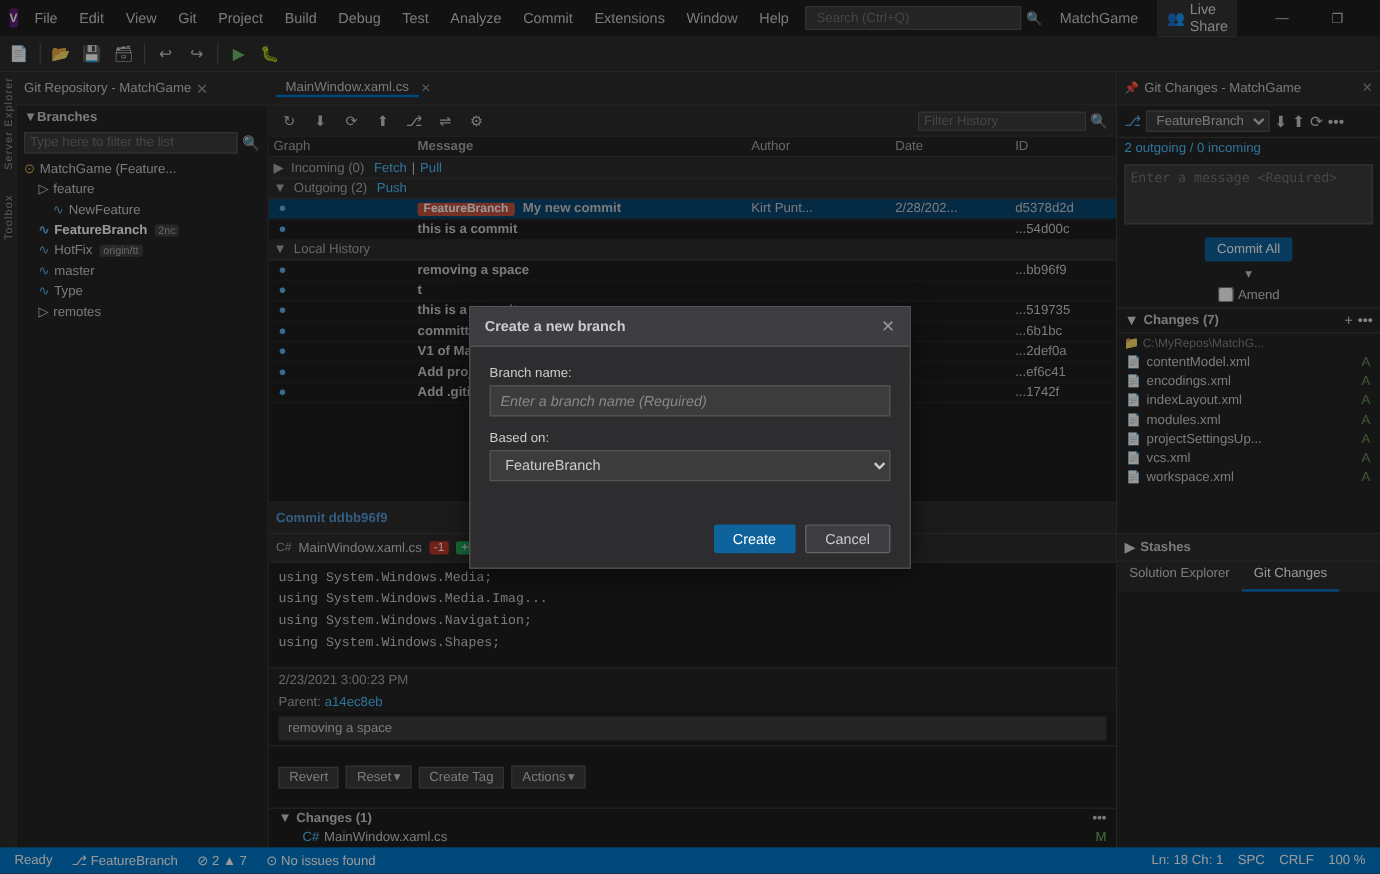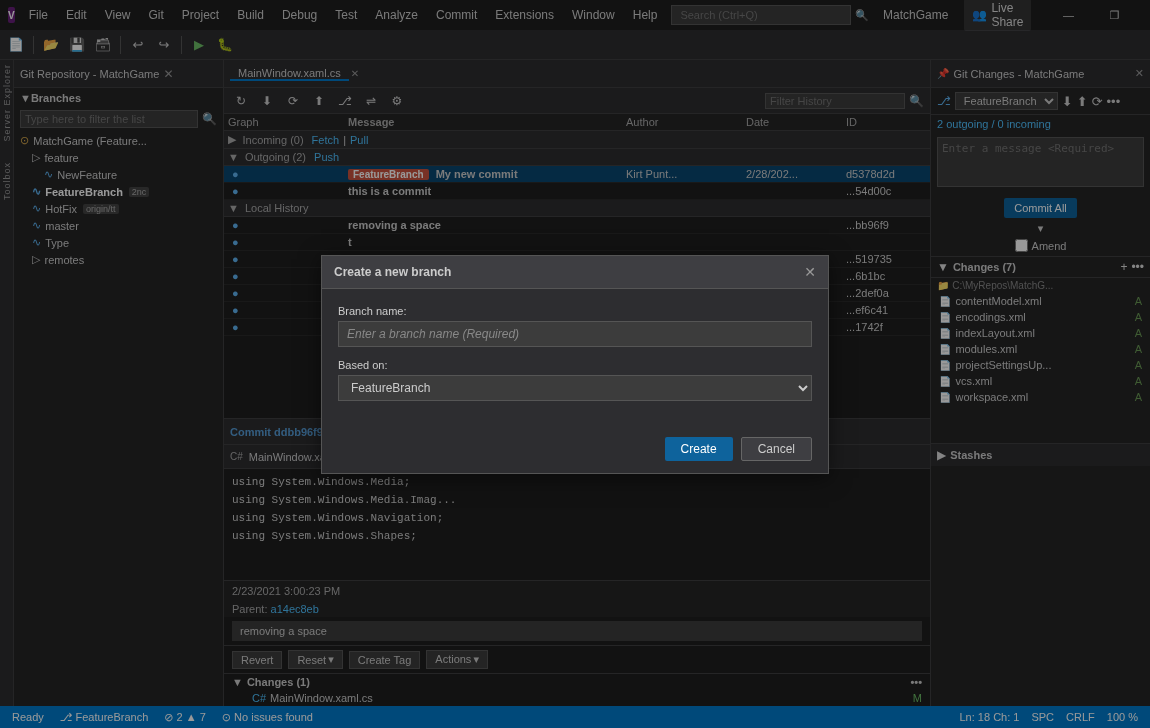--- a/index.html
+++ b/index.html
@@ -358,21 +358,21 @@
     .dialog-overlay {
       position: absolute;
       top: 0; left: 0; right: 0; bottom: 0;
       background: rgba(0,0,0,0.4);
       display: flex; align-items: center; justify-content: center;
       z-index: 100;
     }
     .dialog {
       background: #2d2d30;
       border: 1px solid #555;
-      width: 508px;
+      width: 368px;
       box-shadow: 0 4px 20px rgba(0,0,0,0.5);
     }
     .dialog-title-bar {
       background: #3e3e42;
       padding: 8px 12px;
       display: flex; align-items: center; justify-content: space-between;
       border-bottom: 1px solid #555;
     }
     .dialog-title { font-size: 12px; color: #ccc; font-weight: 600; }
     .dialog-close { color: #999; cursor: pointer; font-size: 14px; }
@@ -433,21 +433,21 @@
       background: rgba(255,255,255,0.1);
       padding: 2px 8px;
       border-radius: 2px;
       cursor: pointer;
       margin-left: 8px;
     }
 
     .inline-link { color: #4fc1ff; cursor: pointer; }
     .commit-actions-bar {
       display: flex; align-items: center;
-      padding: 4px 8px;
+      padding: 16px 8px;
       gap: 6px;
       border-top: 1px solid #3e3e40;
     }
     .action-btn-small {
       background: #3c3c3c;
       border: 1px solid #555;
       color: #ccc;
       padding: 2px 8px;
       font-size: 11px;
       cursor: pointer;
@@ -727,21 +727,21 @@
 
       <div class="commit-msg-display">removing a space</div>
 
       <div class="commit-actions-bar">
         <button class="action-btn-small">Revert</button>
         <button class="action-btn-small" style="display:flex; align-items:center; gap:2px;">
             <span>Reset</span>
             <span>▾</span>
           </button>
         <button class="action-btn-small">Create Tag</button>
-        <button class="action-btn-small" style="display:flex; gap:2px;">
+        <button class="action-btn-small" style="display:flex; align-items:center; gap:2px;">
             <span>Actions</span>
             <span>▾</span>
           </button>
       </div>
 
       <div style="padding:2px 8px; font-size:11px; font-weight:bold; color:#ccc; display:flex; align-items:center; gap:4px; border-top:1px solid #3e3e40;">
         <span>▼</span>
         <span>Changes (1)</span>
         <span style="margin-left:auto; cursor:pointer;">•••</span>
       </div>
@@ -834,20 +834,24 @@
         <span>workspace.xml</span>
         <span class="file-status">A</span>
       </div>
     </div>
 
     <div style="display:flex; align-items:center; padding:4px 6px; border-top:1px solid #3e3e40; background:#2d2d30; cursor:pointer;">
       <span>▶</span>
       <span style="font-size:11px; font-weight:bold; color:#ccc; margin-left:4px;">Stashes</span>
     </div>
 
+    <div style="display:flex; border-top:1px solid #3e3e40; background:#2d2d30; height:26px;">
+      <div style="padding:4px 10px; font-size:11px; color:#ccc; cursor:pointer;">Solution Explorer</div>
+      <div style="padding:4px 10px; font-size:11px; color:#fff; border-bottom:2px solid #007acc; cursor:pointer;">Git Changes</div>
+    </div>
   </div>
 </div>
 
 <div class="status-bar">
   <span class="status-item">Ready</span>
   <span class="status-item">⎇ <span>FeatureBranch</span></span>
   <span class="status-item">⊘ 2 ▲ 7</span>
   <span class="status-item">⊙ No issues found</span>
   <div class="status-right">
     <span class="status-item">Ln: 18  Ch: 1</span>

